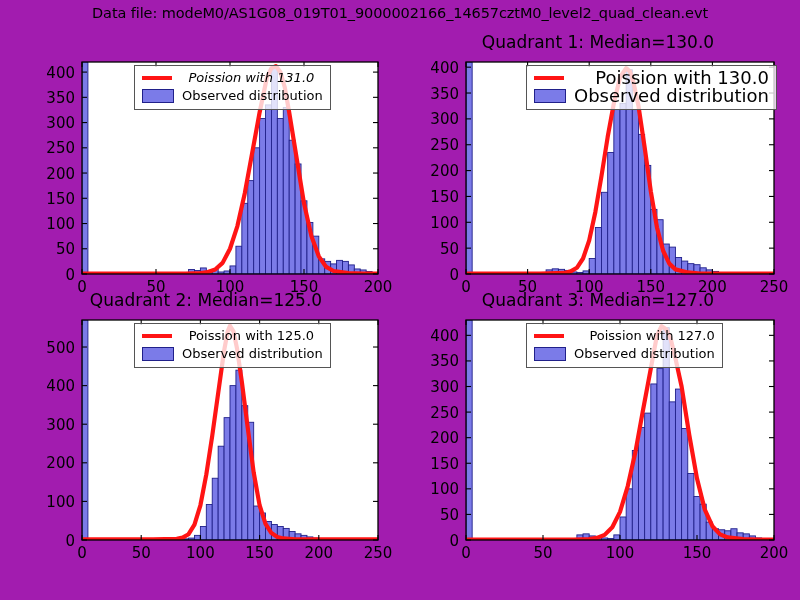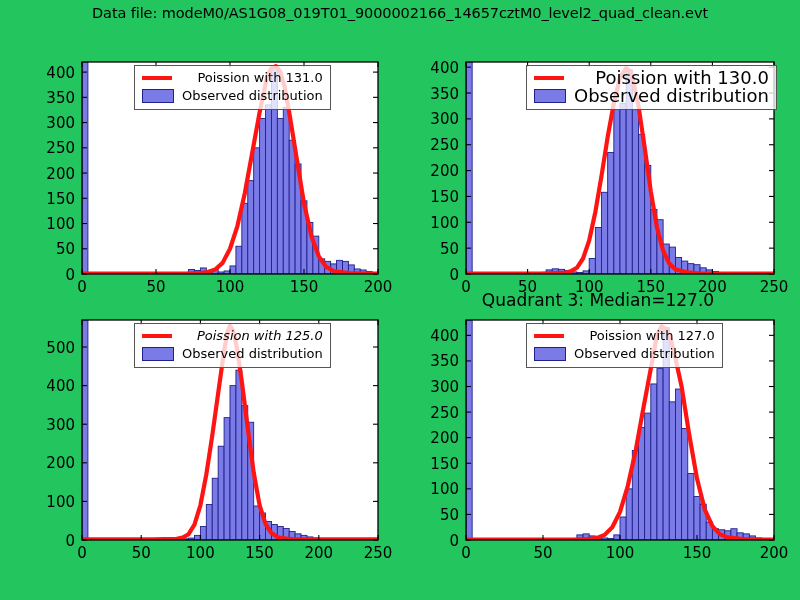--- a/index.html
+++ b/index.html
@@ -12,21 +12,21 @@
     height: 600px;
     font-family: "DejaVu Sans", sans-serif;
     overflow: hidden;
     position: relative;
   }
   #figure {
     position: absolute;
     left: 0; top: 0;
     width: 800px;
     height: 600px;
-    background: #22c55e;
+    background: #a21caf;
   }
   #suptitle {
     position: absolute;
     left: 0;
     top: 5px;
     width: 800px;
     text-align: center;
     font-size: 14.5px;
     color: #000000;
     white-space: nowrap;
@@ -145,29 +145,30 @@
           <text x="55" y="72.83333333333331" text-anchor="end" font-size="15" font-family="&quot;DejaVu Sans&quot;, sans-serif" fill="#000">350</text>
           <line x1="62" y1="42.0952380952381" x2="67" y2="42.0952380952381" stroke="#000" stroke-width="1.1"></line>
           <line x1="358" y1="42.0952380952381" x2="353" y2="42.0952380952381" stroke="#000" stroke-width="1.1"></line>
           <text x="55" y="47.5952380952381" text-anchor="end" font-size="15" font-family="&quot;DejaVu Sans&quot;, sans-serif" fill="#000">400</text>
         </g>
         <rect x="62" y="32" width="296" height="212" fill="none" stroke="#000" stroke-width="1.3"></rect>
       </svg>
       <div style="position: absolute; background: rgba(255, 255, 255, 0.78); border: 1px solid rgb(85, 85, 85); padding: 3px 7px 4px; box-sizing: border-box; top: 35px; font-size: 13px; line-height: 18px; white-space: nowrap; color: rgb(0, 0, 0); left: 114px;">
         <div style="display: flex; align-items: center; gap: 8px;">
           <span style="display: inline-block; width: 30px; height: 4px; background: rgb(255, 20, 20); flex: 0 0 auto;"></span>
-          <span style="flex: 1 1 auto; text-align: right;">Poission with 131.0</span>
+          <span style="flex: 1 1 auto; text-align: center; font-style: italic;">Poission with 131.0</span>
         </div>
         <div style="display: flex; align-items: center; gap: 8px;">
           <span style="display: inline-block; width: 30px; height: 12px; background: rgb(123, 123, 232); border: 1px solid rgb(32, 32, 138); flex: 0 0 auto;"></span>
           <span style="flex: 1 1 auto; text-align: right;">Observed distribution</span>
         </div>
       </div>
     </div>
   <div class="subplot" id="sp1" style="left: 408px; top: 30px; width: 380px; height: 272px;">
+      <div class="subplot-title" style="top: 2px;">Quadrant 1: Median=130.0</div>
       <svg class="axes-svg" width="380" height="272" style="left: 0px; top: 0px;">
         <defs>
           <clipPath id="clip-1">
             <rect x="58" y="32" width="308" height="212"></rect>
           </clipPath>
         </defs>
         <rect x="58" y="32" width="308" height="212" fill="#ffffff"></rect>
         <g clip-path="url(#clip-1)">
           <rect x="58" y="32" width="6.159999999999997" height="212" fill="#7b7be8" stroke="#20208a" stroke-width="0.9"></rect>
           <rect x="64.16" y="242.9658536585366" width="6.159999999999997" height="1.034146341463412" fill="#7b7be8" stroke="#20208a" stroke-width="0.9"></rect>
@@ -258,20 +259,21 @@
           <span style="display: inline-block; width: 30px; height: 4px; background: rgb(255, 20, 20); flex: 0 0 auto;"></span>
           <span style="flex: 1 1 auto; text-align: right;">Poission with 130.0</span>
         </div>
         <div style="display: flex; align-items: center; gap: 8px;">
           <span style="display: inline-block; width: 30px; height: 12px; background: rgb(123, 123, 232); border: 1px solid rgb(32, 32, 138); flex: 0 0 auto;"></span>
           <span style="flex: 1 1 auto; text-align: right;">Observed distribution</span>
         </div>
       </div>
     </div>
   <div class="subplot" id="sp2" style="left: 20px; top: 288px; width: 372px; height: 280px;">
+      <div class="subplot-title" style="top: 2px;">Quadrant 2: Median=125.0</div>
       <svg class="axes-svg" width="372" height="280" style="left: 0px; top: 0px;">
         <defs>
           <clipPath id="clip-2">
             <rect x="62" y="32" width="296" height="220"></rect>
           </clipPath>
         </defs>
         <rect x="62" y="32" width="296" height="220" fill="#ffffff"></rect>
         <g clip-path="url(#clip-2)">
           <rect x="62" y="32" width="5.920000000000002" height="220" fill="#7b7be8" stroke="#20208a" stroke-width="0.9"></rect>
           <rect x="67.92" y="250.8421052631579" width="5.920000000000002" height="1.1578947368421098" fill="#7b7be8" stroke="#20208a" stroke-width="0.9"></rect>
@@ -343,21 +345,21 @@
           <text x="55" y="103.11403508771932" text-anchor="end" font-size="15" font-family="&quot;DejaVu Sans&quot;, sans-serif" fill="#000">400</text>
           <line x1="62" y1="59.01754385964912" x2="67" y2="59.01754385964912" stroke="#000" stroke-width="1.1"></line>
           <line x1="358" y1="59.01754385964912" x2="353" y2="59.01754385964912" stroke="#000" stroke-width="1.1"></line>
           <text x="55" y="64.51754385964912" text-anchor="end" font-size="15" font-family="&quot;DejaVu Sans&quot;, sans-serif" fill="#000">500</text>
         </g>
         <rect x="62" y="32" width="296" height="220" fill="none" stroke="#000" stroke-width="1.3"></rect>
       </svg>
       <div style="position: absolute; background: rgba(255, 255, 255, 0.78); border: 1px solid rgb(85, 85, 85); padding: 3px 7px 4px; box-sizing: border-box; top: 35px; font-size: 13px; line-height: 18px; white-space: nowrap; color: rgb(0, 0, 0); left: 114px;">
         <div style="display: flex; align-items: center; gap: 8px;">
           <span style="display: inline-block; width: 30px; height: 4px; background: rgb(255, 20, 20); flex: 0 0 auto;"></span>
-          <span style="flex: 1 1 auto; text-align: right; font-style: italic;">Poission with 125.0</span>
+          <span style="flex: 1 1 auto; text-align: center;">Poission with 125.0</span>
         </div>
         <div style="display: flex; align-items: center; gap: 8px;">
           <span style="display: inline-block; width: 30px; height: 12px; background: rgb(123, 123, 232); border: 1px solid rgb(32, 32, 138); flex: 0 0 auto;"></span>
           <span style="flex: 1 1 auto; text-align: right;">Observed distribution</span>
         </div>
       </div>
     </div>
   <div class="subplot" id="sp3" style="left: 408px; top: 288px; width: 380px; height: 280px;">
       <div class="subplot-title" style="top: 2px;">Quadrant 3: Median=127.0</div>
       <svg class="axes-svg" width="380" height="280" style="left: 0px; top: 0px;">

